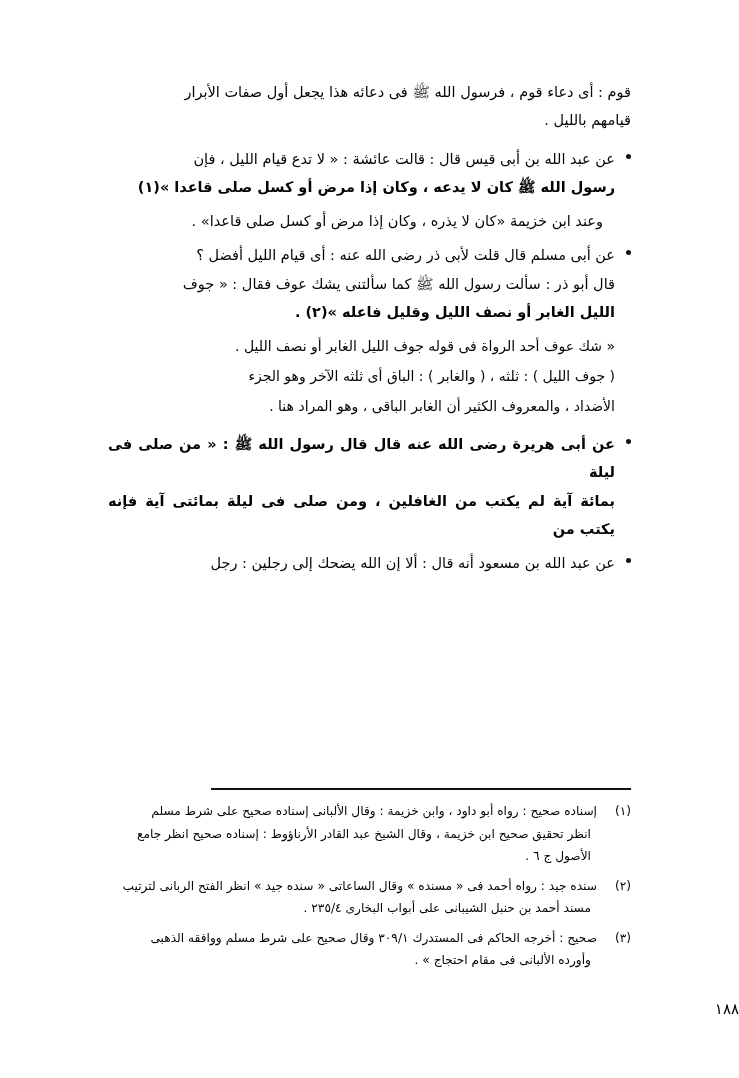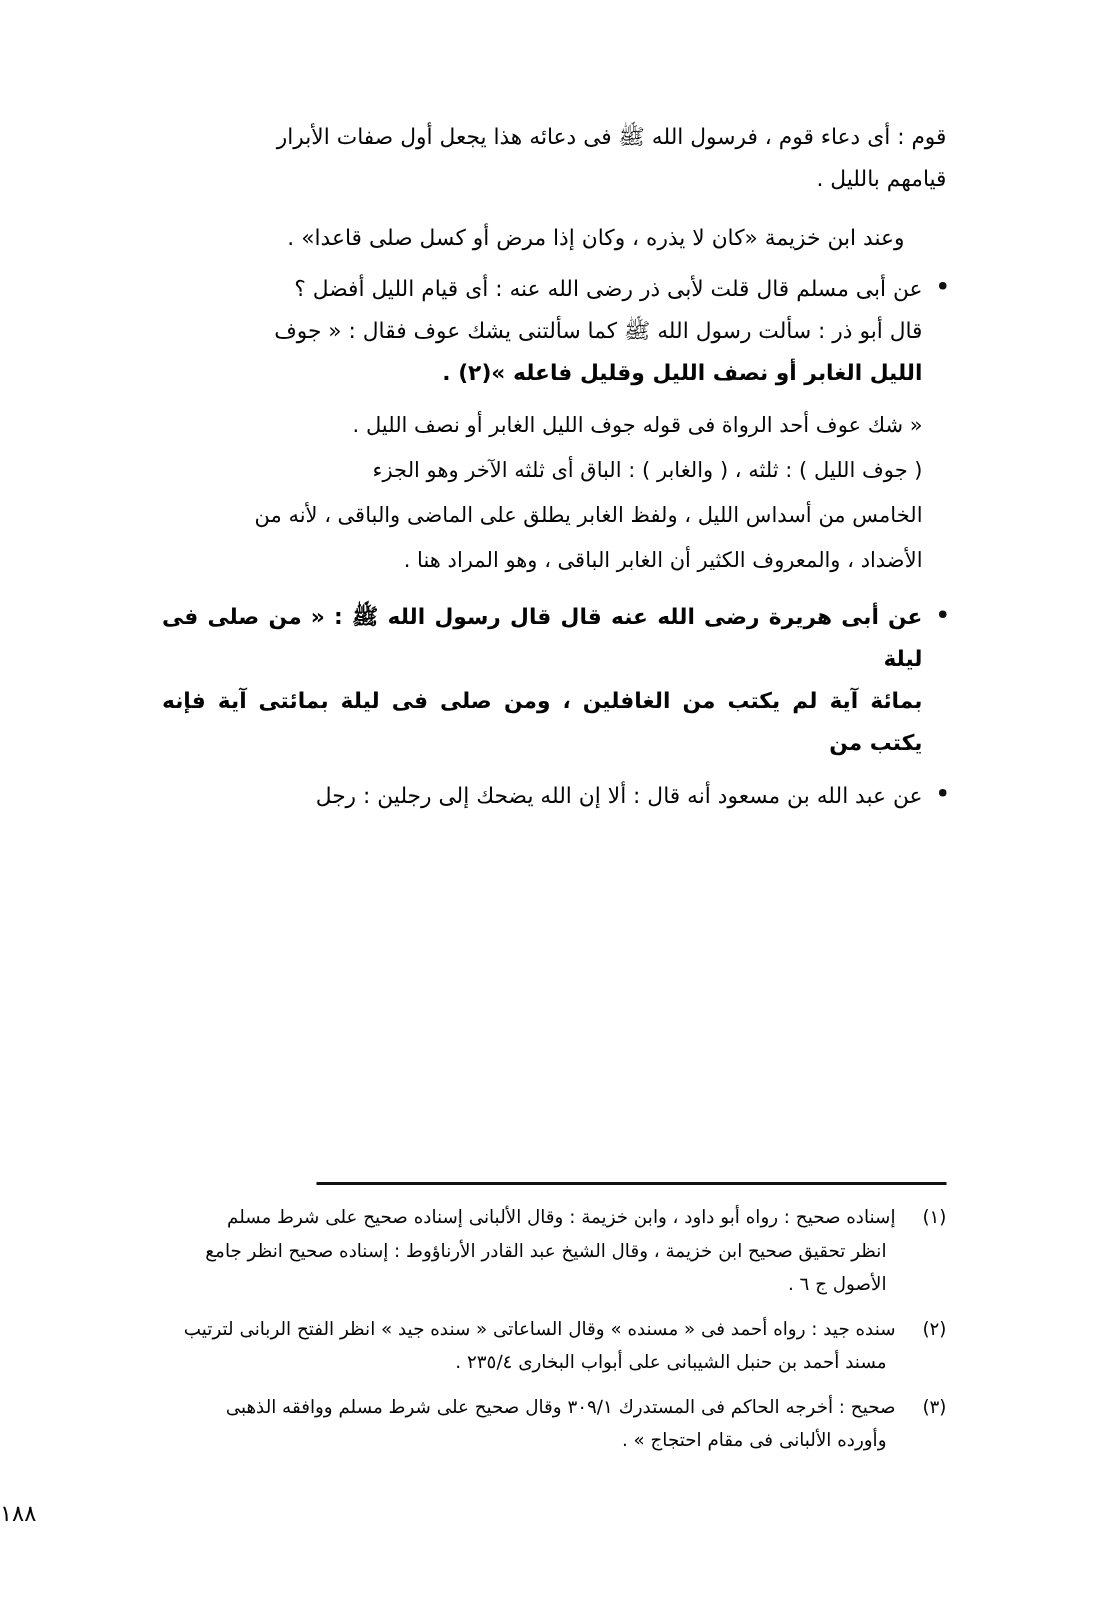--- a/index.html
+++ b/index.html
@@ -89,21 +89,21 @@
     flex: 1 1 auto;
     text-align: justify;
   }
   .fn-text p { margin: 0; }
   .fn-text p + p { padding-right: 6px; }
   .page-number {
     position: absolute;
     left: 0;
     right: 0;
     top: 1000px;
-    text-align: left;
+    text-align: right;
     font-size: 15px;
     letter-spacing: 1px;
   }
   .spacer-sm { height: 4px; }
 </style>
 </head>
 <body>
 
 <div class="page">
 
@@ -113,20 +113,29 @@
       <div>
         <span>قوم : أى دعاء قوم ، فرسول الله ﷺ فى دعائه هذا يجعل أول صفات الأبرار</span>
       </div>
       <div>
         <span>قيامهم  بالليل .</span>
       </div>
     </div>
 
     <div class="spacer-sm"></div>
 
+    <div class="para bulleted">
+      <span class="bullet"></span>
+      <div>
+        <span>عن عبد الله بن أبى قيس قال : قالت عائشة : « لا تدع قيام الليل ، فإن</span>
+      </div>
+      <div class="bold">
+        <span>رسول الله ﷺ كان لا يدعه ، وكان إذا مرض أو كسل صلى قاعدا »(١)</span>
+      </div>
+    </div>
 
     <div class="para indented">
       <div>
         <span>وعند ابن خزيمة «كان لا يذره ، وكان إذا مرض أو كسل صلى قاعدا» .</span>
       </div>
     </div>
 
     <div class="para bulleted">
       <span class="bullet"></span>
       <div>
@@ -137,21 +146,20 @@
       </div>
       <div class="bold">
         <span>الليل الغابر أو نصف الليل وقليل فاعله »(٢) .</span>
       </div>
     </div>
 
 
     <div class="quote-block">
       <p><span>« شك عوف أحد الرواة فى قوله جوف الليل الغابر أو نصف الليل .</span></p>
       <p><span>( جوف الليل ) : ثلثه ، ( والغابر ) : الباق أى ثلثه الآخر وهو الجزء</span></p>
-      <p><span>الخامس من أسداس الليل ، ولفظ الغابر يطلق على الماضى والباقى ، لأنه من</span></p>
       <p><span>الأضداد ،  والمعروف الكثير أن الغابر الباقى ، وهو المراد هنا .</span></p>
     </div>
 
     <div class="para bulleted bold">
       <span class="bullet"></span>
       <div>
         <span>عن أبى هريرة رضى الله عنه قال قال رسول الله ﷺ : « من صلى فى ليلة</span>
       </div>
       <div>
         <span>بمائة آية لم يكتب من الغافلين ، ومن صلى فى ليلة بمائتى آية فإنه يكتب من</span>

